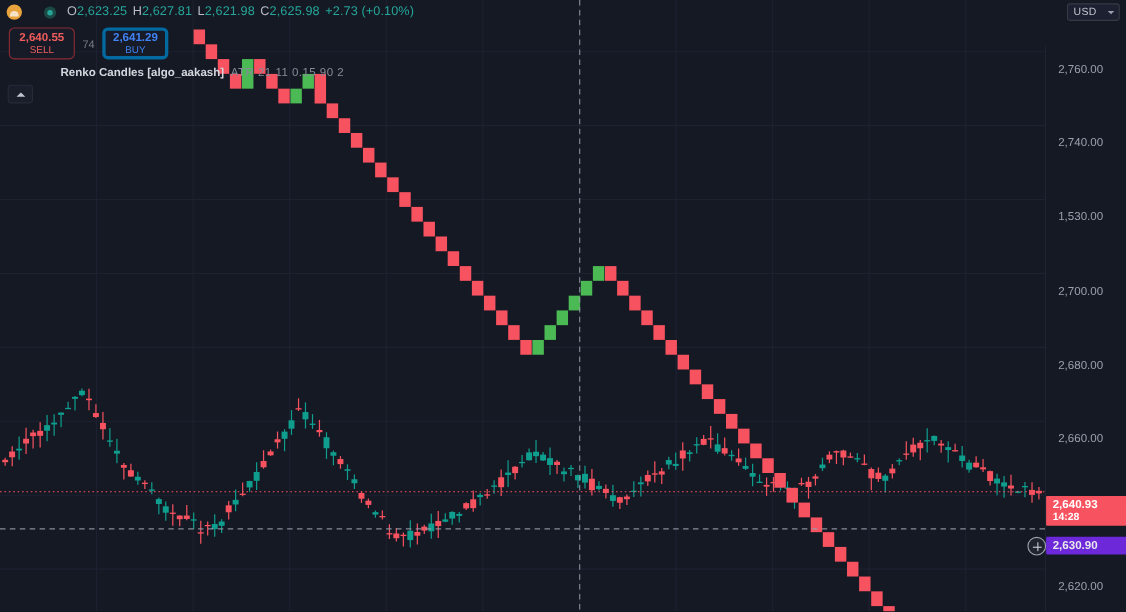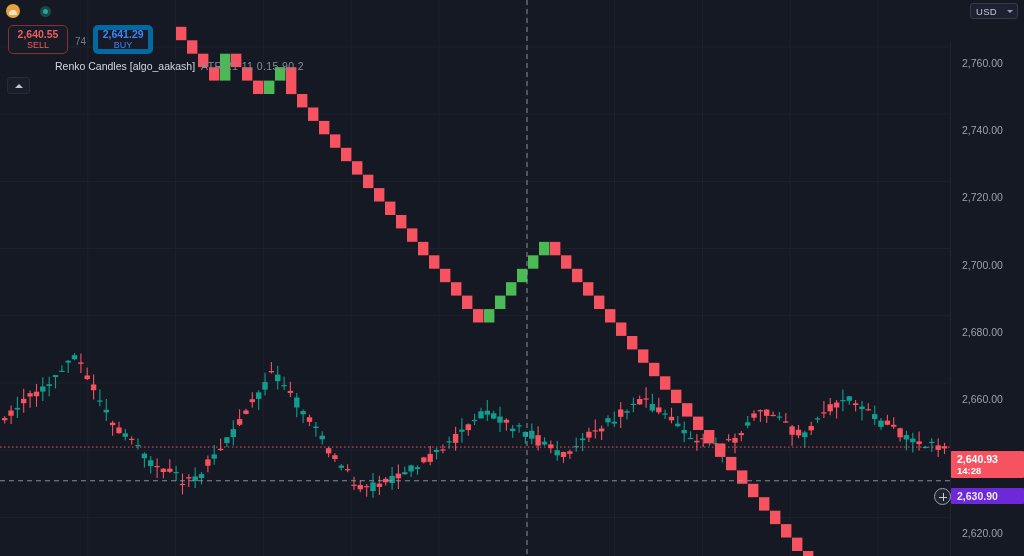--- a/index.html
+++ b/index.html
@@ -48,33 +48,33 @@
   .caret{ width:0;height:0;border-left:3px solid transparent;border-right:3px solid transparent;border-top:3.5px solid #9aa0ad;}
 
   
   .bs-wrap{ position:absolute; left:8px; top:25px; display:flex; align-items:center; z-index:40;}
   .bs{
     width:60px; height:29px; border-radius:5px; text-align:center;
     display:flex; flex-direction:column; justify-content:center; line-height:1.12;
     background:#171b28;
   }
   .bs.sell{ border:1px solid #8c2d36; }
-  .bs.buy{ border:5px solid #0369a1; }
+  .bs.buy{ border:3px solid #0369a1; }
   .bs .p{ font-size:10.5px; font-weight:bold; }
   .bs .l{ font-size:9px; }
   .bs.sell .p,.bs.sell .l{ color:#f05c5c; }
   .bs.buy .p,.bs.buy .l{ color:#4083f5; }
   .spread{ font-size:10px; color:#767c89; margin:0 7px; padding-top:4px;}
 
   
   .legend{
     position:absolute; left:7px; top:60px; display:flex; align-items:center;
     font-size:10.5px; white-space:nowrap; z-index:35;
   }
-  .legend .nm{ color:#d4d7de; font-weight:normal;padding-left:48px; }
+  .legend .nm{ color:#d4d7de; font-weight:bold;padding-left:48px; }
   .legend .pr{ color:#868c99; margin-left:6px; letter-spacing:.4px;}
   .collapse-btn{
     position:absolute; left:7px; top:77px; width:23px; height:17px;
     border:1px solid #262b38; border-radius:3px; background:#1a1e2b;
     display:flex; align-items:center; justify-content:center; z-index:35;
   }
   .chev{ width:0;height:0;border-left:4px solid transparent;border-right:4px solid transparent;border-bottom:4px solid #c2c6d0;}
 
   
   .plot{ position:absolute; left:0; top:0; width:950px; height:556px; }
@@ -582,21 +582,21 @@
         <line x1="0" y1="447.07520000000056" x2="950" y2="447.07520000000056" stroke="#f7525f" stroke-width="1" stroke-dasharray="1.5 2.5"></line>
         <line x1="0" y1="480.7759999999997" x2="950" y2="480.7759999999997" stroke="#9aa0ad" stroke-width="1" stroke-dasharray="5 4" opacity="0.85"></line>
         <line x1="527" y1="0" x2="527" y2="556" stroke="#9aa0ad" stroke-width="1" stroke-dasharray="5 4" opacity="0.85"></line>
       </svg>
   </div>
 
   <div class="axis">
     <div id="axis-ticks">
         <div class="tick" style="top: 47px;">2,760.00</div>
         <div class="tick" style="top: 114.2px;">2,740.00</div>
-        <div class="tick" style="top: 181.4px;">2,720.00</div>
+        <div class="tick" style="top: 181.4px;">1,530.00</div>
         <div class="tick" style="top: 248.6px;">2,700.00</div>
         <div class="tick" style="top: 315.8px;">2,680.00</div>
         <div class="tick" style="top: 383px;">2,660.00</div>
         <div class="tick" style="top: 450.2px;">2,640.00</div>
         <div class="tick" style="top: 517.4px;">2,620.00</div>
       </div>
 
     <div class="badge red" id="lastBadge" style="top: 435.075px;">
       <span>2,640.93</span>
       <span class="t">14:28</span>
@@ -605,20 +605,23 @@
     <div class="badge grey" id="crossBadge" style="top: 471.776px;">
       <span>2,630.90</span>
     </div>
 
     <div class="plus-ico" id="plusIco" style="top: 472.276px; left: -16px;"></div>
   </div>
 
   <div class="header">
     <div class="sym-logo"></div>
     <div class="live-dot"></div>
+    <div class="ohlc">
+      <span class="k">O</span><span>2,623.25</span><span class="sp"></span><span class="k">H</span><span>2,627.81</span><span class="sp"></span><span class="k">L</span><span>2,621.98</span><span class="sp"></span><span class="k">C</span><span>2,625.98</span><span class="sp"></span><span>+2.73 (+0.10%)</span>
+    </div>
     <div class="cur-select">
       <span>USD</span>
       <i class="caret"></i>
     </div>
   </div>
 
   <div class="bs-wrap">
     <div class="bs sell">
       <div class="p">2,640.55</div>
       <div class="l">SELL</div>

